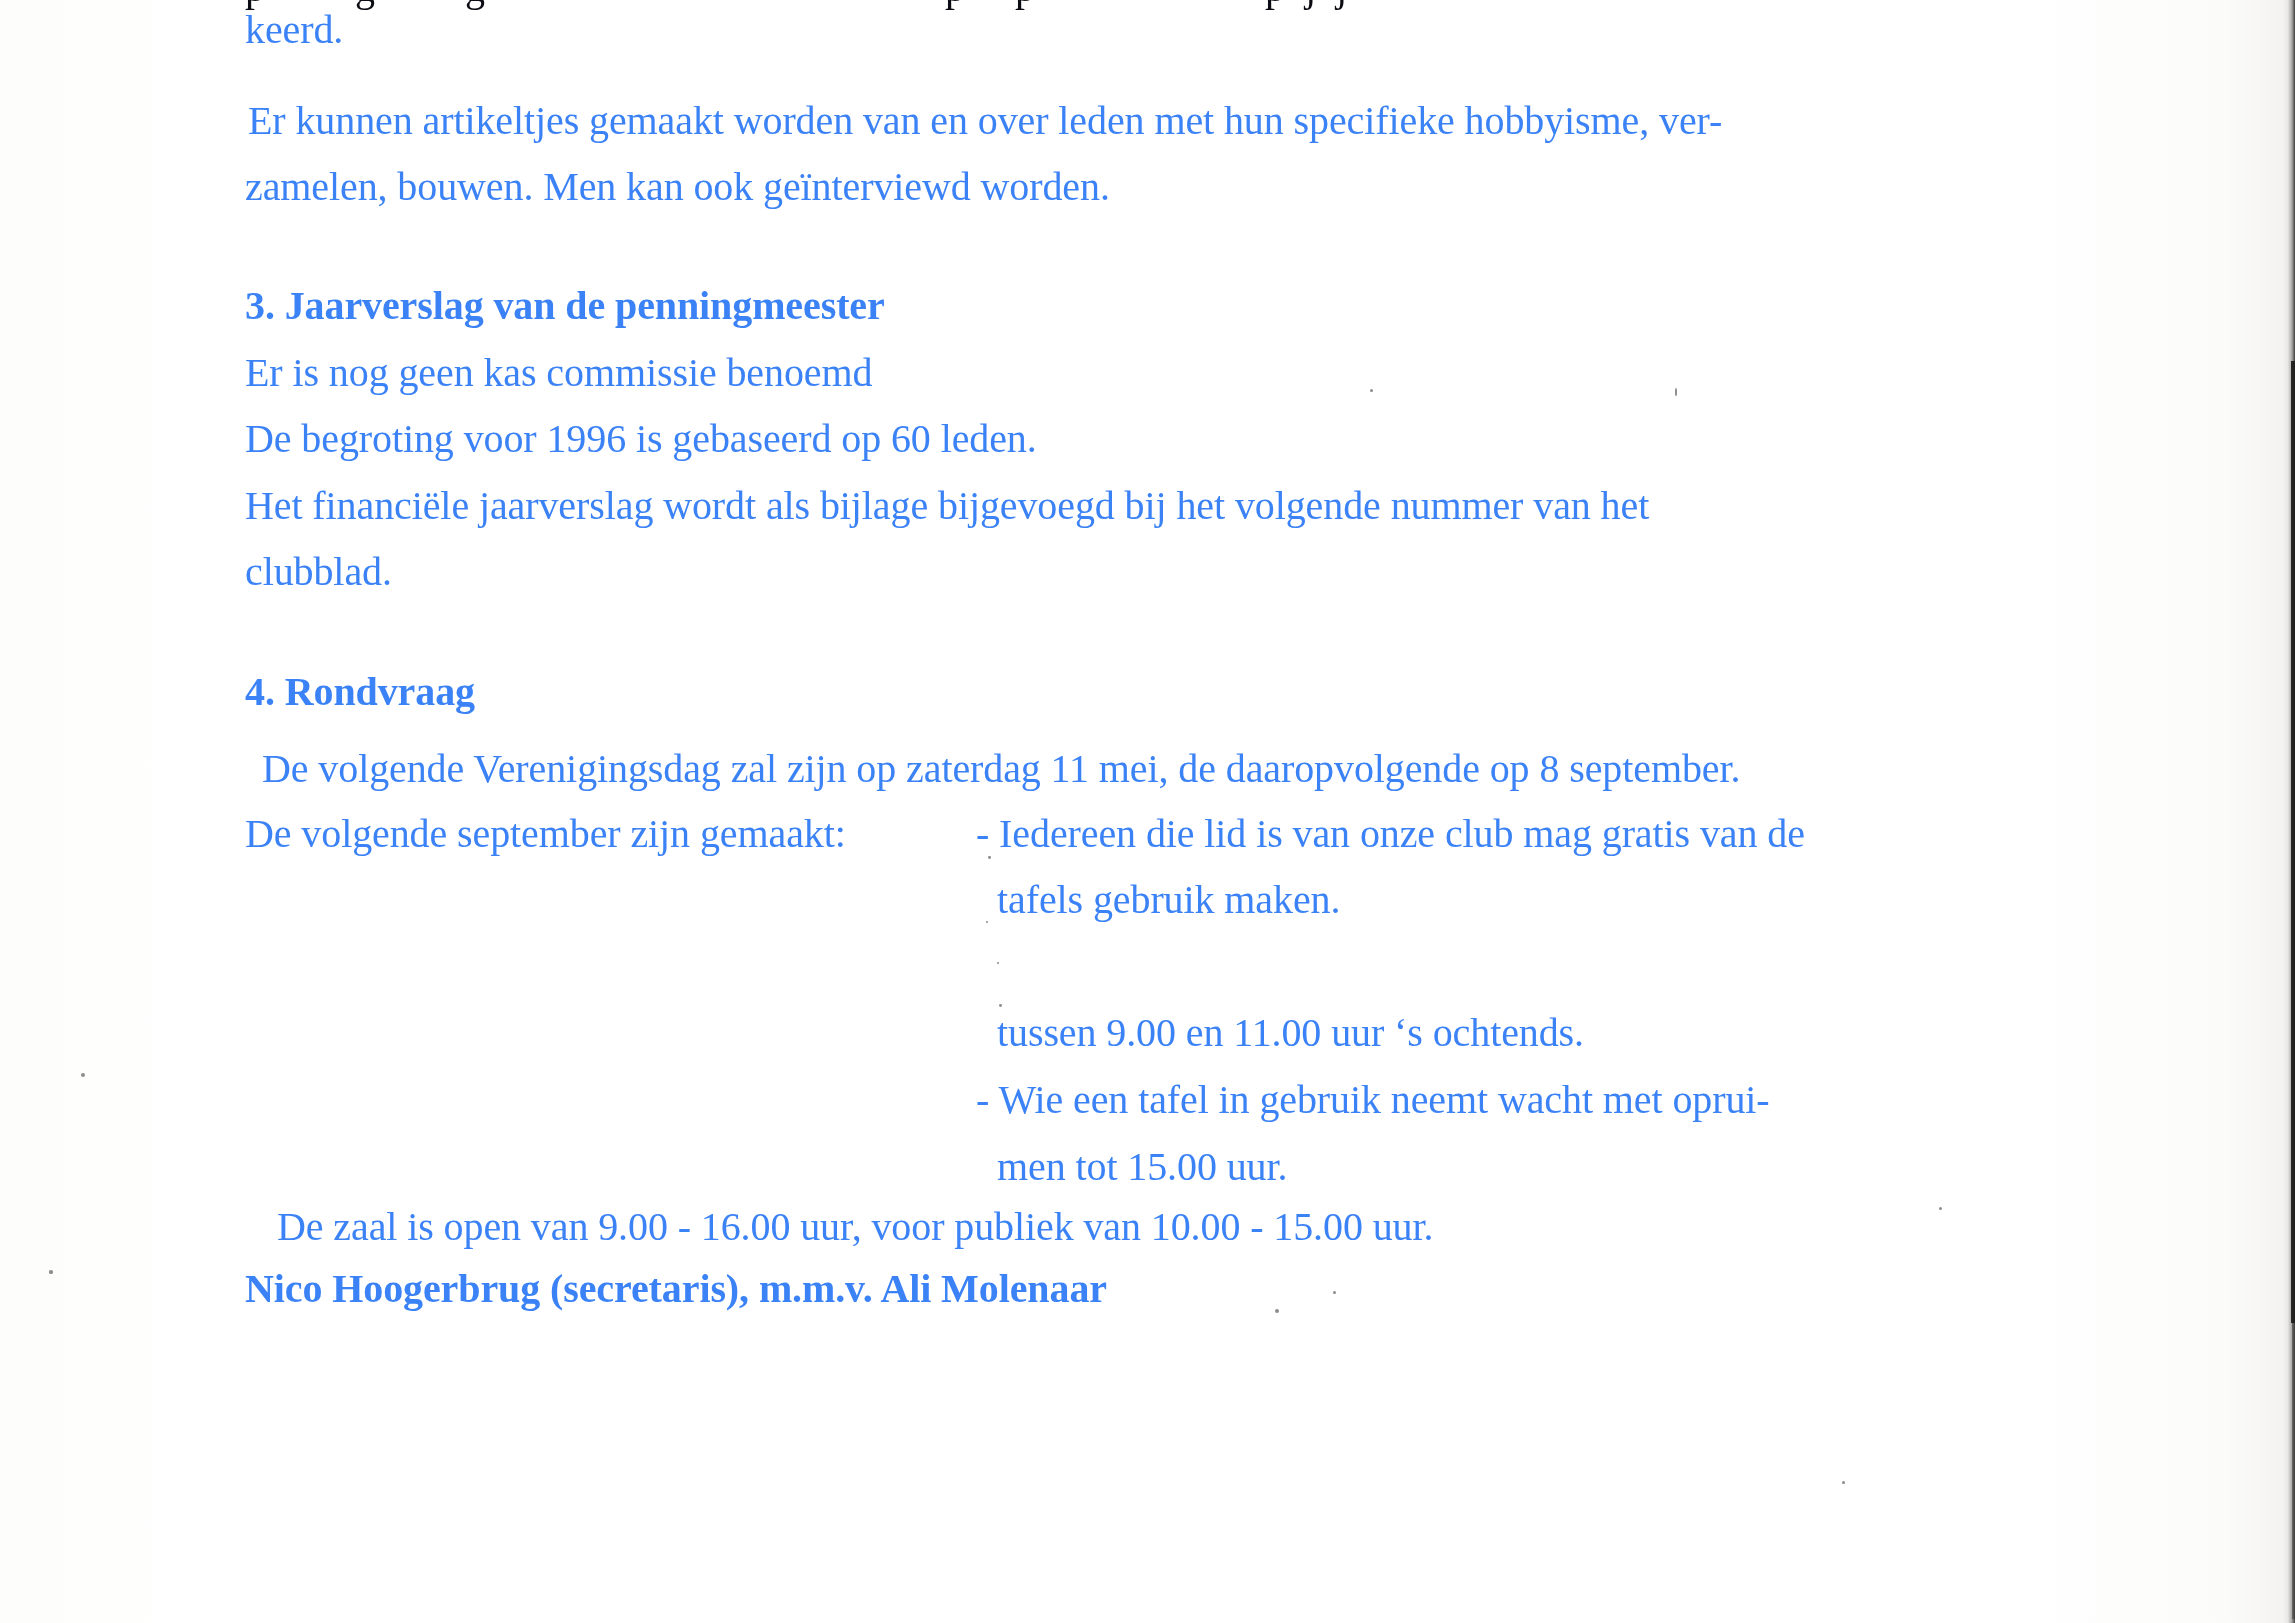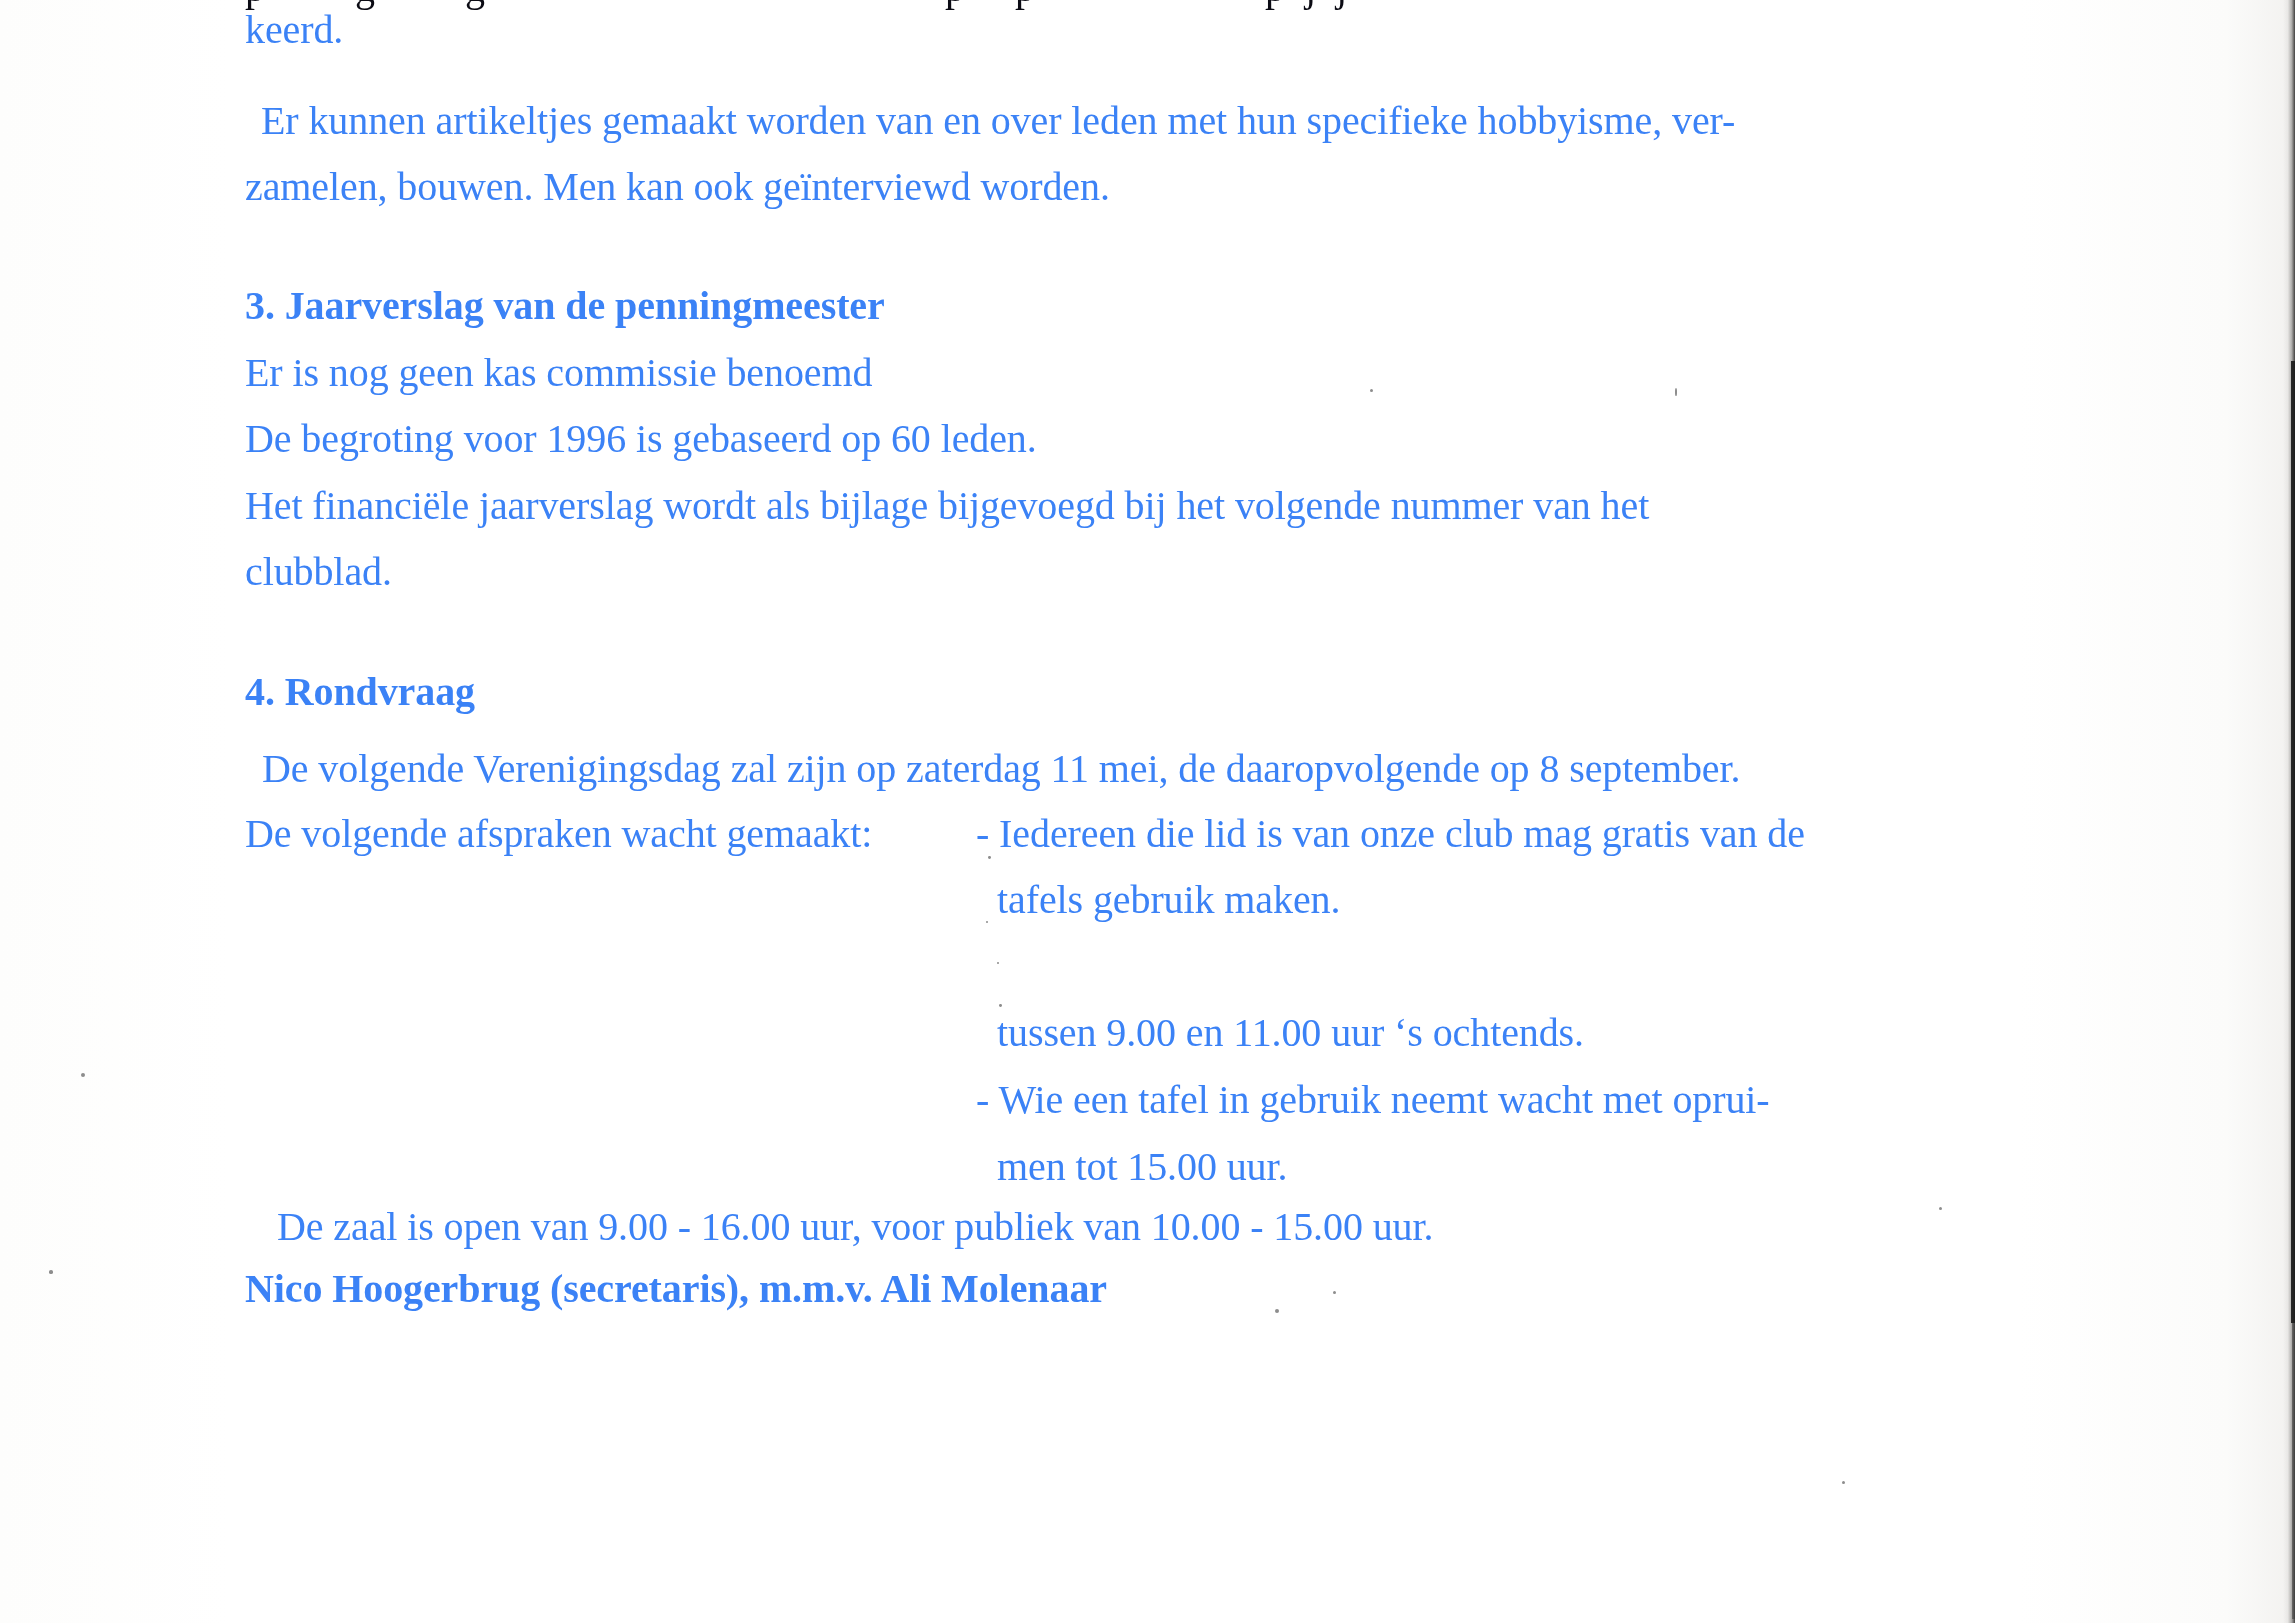--- a/index.html
+++ b/index.html
@@ -119,30 +119,30 @@
 <div class="page">
 
   <div class="paper-tint"></div>
 
   <div class="cutoff-strip">
     <div class="ghost">p         g         g                                              p     p                       p  j  j</div>
   </div>
 
   <div class="textblock">
       <div class="line" style="left: 245px; top: 10.2px;">keerd.</div>
-      <div class="line" style="left: 261px; top: 101px; text-align: center;">Er kunnen artikeltjes gemaakt worden van en over leden met hun specifieke hobbyisme, ver-</div>
+      <div class="line" style="left: 248px; top: 101px; text-align: center;">Er kunnen artikeltjes gemaakt worden van en over leden met hun specifieke hobbyisme, ver-</div>
       <div class="line" style="left: 245px; top: 167px;">zamelen, bouwen. Men kan ook geïnterviewd worden.</div>
       <div class="line bold" style="left: 245px; top: 286px;">3. Jaarverslag van de penningmeester</div>
       <div class="line" style="left: 245px; top: 353px;">Er is nog geen kas commissie benoemd</div>
       <div class="line" style="left: 245px; top: 419px;">De begroting voor 1996 is gebaseerd op 60 leden.</div>
       <div class="line" style="left: 245px; top: 486px;">Het financiële jaarverslag wordt als bijlage bijgevoegd bij het volgende nummer van het</div>
       <div class="line" style="left: 245px; top: 552px;">clubblad.</div>
       <div class="line bold" style="left: 245px; top: 672px;">4. Rondvraag</div>
       <div class="line" style="left: 262px; top: 749px; text-align: right;">De volgende Verenigingsdag zal zijn op zaterdag 11 mei, de daaropvolgende op 8 september.</div>
-      <div class="line" style="left: 245px; top: 814px;">De volgende afspraken wacht gemaakt:</div>
+      <div class="line" style="left: 245px; top: 814px;">De volgende september zijn gemaakt:</div>
       <div class="line" style="left: 976px; top: 814px;">- Iedereen die lid is van onze club mag gratis van de</div>
       <div class="line" style="left: 997px; top: 880px;">tafels gebruik maken.</div>
       <div class="line" style="left: 997px; top: 1013px;">tussen 9.00 en 11.00 uur ‘s ochtends.</div>
       <div class="line" style="left: 976px; top: 1080px;">- Wie een tafel in gebruik neemt wacht met oprui-</div>
       <div class="line" style="left: 997px; top: 1147px;">men tot 15.00 uur.</div>
       <div class="line" style="left: 245px; top: 1207px; margin-left: 32px;">De zaal is open van 9.00 - 16.00 uur, voor publiek van 10.00 - 15.00 uur.</div>
       <div class="line bold" style="left: 245px; top: 1269px;">Nico Hoogerbrug (secretaris), m.m.v. Ali Molenaar</div>
     </div>
 
   <div class="scan-edge-right"></div>

